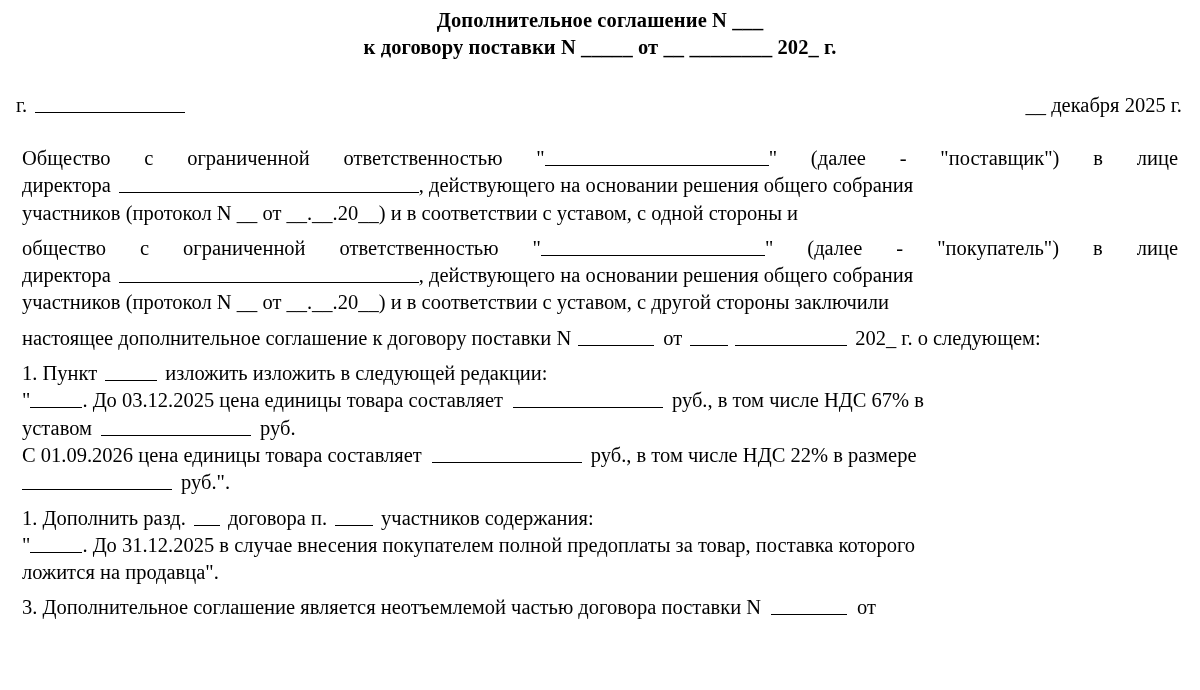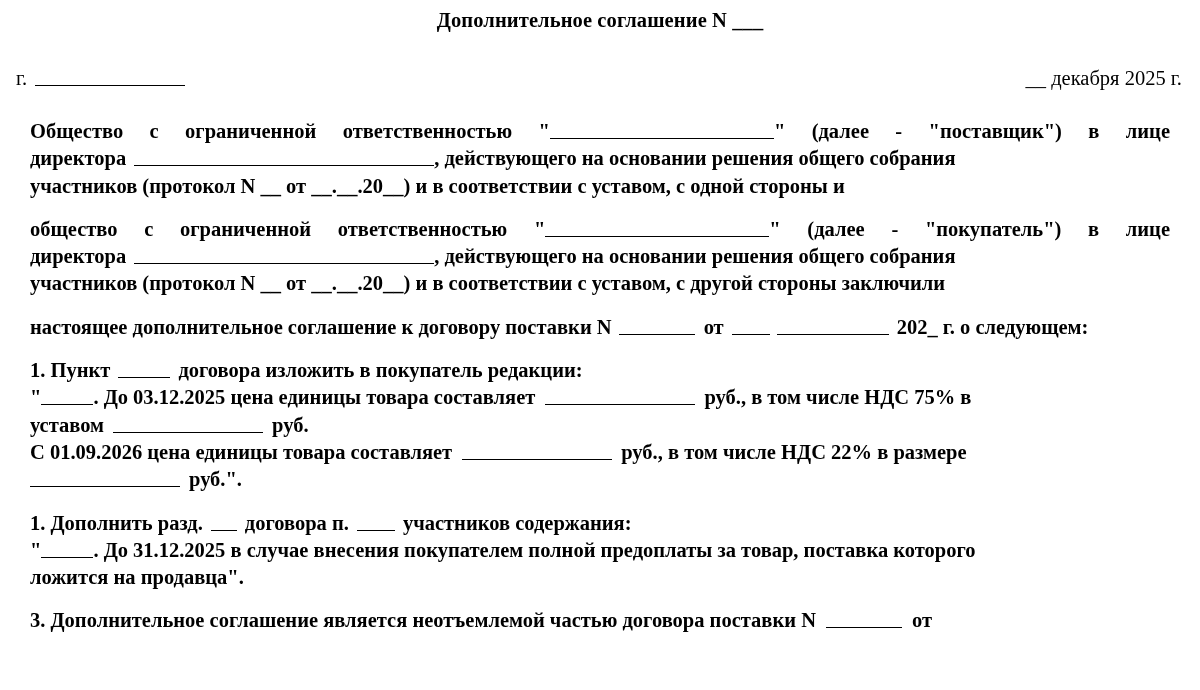--- a/index.html
+++ b/index.html
@@ -52,23 +52,22 @@
   .meta-left { padding-left: 2px; }
   .meta-right { padding-right: 4px; }
 
   
   .body-block {
     margin-top: 26px;
     font-size: 20.5px;
     line-height: 27.3px;
   }
   .para {
-    margin: 16px;
+    margin: 8px;
     padding: 0;
-    font-weight: bold;
   }
   .line {
     white-space: pre;
     display: block;
   }
   
   .line.justify {
     white-space: normal;
     text-align: justify;
     text-align-last: justify;
@@ -96,20 +95,21 @@
   .u-2xl { width: 224px; }
   .u-3xl { width: 300px; }
 </style>
 </head>
 <body>
 
 <div class="page">
 
   <div class="title-block">
     <div class="title-line">Дополнительное соглашение N ___</div>
+    <div class="title-line">к договору поставки N _____ от __ ________ 202_ г.</div>
   </div>
 
   <div class="meta-row">
     <div class="meta-left"><span>г.</span><span class="blank-gap" style="width:8px"></span><span class="blank u-xl"></span></div>
     <div class="meta-right">__ декабря 2025 г.</div>
   </div>
 
   <div class="body-block">
 
     <div class="para">
@@ -122,23 +122,23 @@
       <div class="line justify"><span>общество с ограниченной ответственностью "</span><span class="blank u-2xl"></span><span>" (далее - "покупатель") в лице</span></div>
       <div class="line"><span>директора</span><span class="blank-gap" style="width:8px"></span><span class="blank u-3xl"></span><span>, действующего на основании решения общего собрания</span></div>
       <div class="line">участников (протокол N __ от __.__.20__) и в соответствии с уставом, с другой стороны заключили</div>
     </div>
 
     <div class="para">
       <div class="line"><span>настоящее дополнительное соглашение к договору поставки N</span><span class="blank-gap" style="width:7px"></span><span class="blank u-m"></span><span class="blank-gap" style="width:9px"></span><span>от</span><span class="blank-gap" style="width:8px"></span><span class="blank u-xs"></span><span class="blank-gap" style="width:7px"></span><span class="blank u-l"></span><span class="blank-gap" style="width:8px"></span><span>202_ г. о следующем:</span></div>
     </div>
 
     <div class="para">
-      <div class="line"><span>1. Пункт</span><span class="blank-gap" style="width:8px"></span><span class="blank u-s"></span><span class="blank-gap" style="width:8px"></span><span>договора изложить в покупатель редакции:</span></div>
+      <div class="line"><span>1. Пункт</span><span class="blank-gap" style="width:8px"></span><span class="blank u-s"></span><span class="blank-gap" style="width:8px"></span><span>изложить изложить в следующей редакции:</span></div>
 
-      <div class="line"><span>"</span><span class="blank u-s"></span><span>. До 03.12.2025 цена единицы товара составляет</span><span class="blank-gap" style="width:10px"></span><span class="blank u-xl"></span><span class="blank-gap" style="width:9px"></span><span>руб., в том числе НДС 75% в</span></div>
+      <div class="line"><span>"</span><span class="blank u-s"></span><span>. До 03.12.2025 цена единицы товара составляет</span><span class="blank-gap" style="width:10px"></span><span class="blank u-xl"></span><span class="blank-gap" style="width:9px"></span><span>руб., в том числе НДС 67% в</span></div>
 
       <div class="line"><span>уставом</span><span class="blank-gap" style="width:9px"></span><span class="blank u-xl"></span><span class="blank-gap" style="width:9px"></span><span>руб.</span></div>
 
       <div class="line"><span>С 01.09.2026 цена единицы товара составляет</span><span class="blank-gap" style="width:10px"></span><span class="blank u-xl"></span><span class="blank-gap" style="width:9px"></span><span>руб., в том числе НДС 22% в размере</span></div>
 
       <div class="line"><span class="blank u-xl"></span><span class="blank-gap" style="width:9px"></span><span>руб.".</span></div>
     </div>
 
     <div class="para">
       <div class="line"><span>1. Дополнить разд.</span><span class="blank-gap" style="width:8px"></span><span class="blank u-xxs"></span><span class="blank-gap" style="width:8px"></span><span>договора п.</span><span class="blank-gap" style="width:8px"></span><span class="blank u-xs"></span><span class="blank-gap" style="width:8px"></span><span>участников содержания:</span></div>

